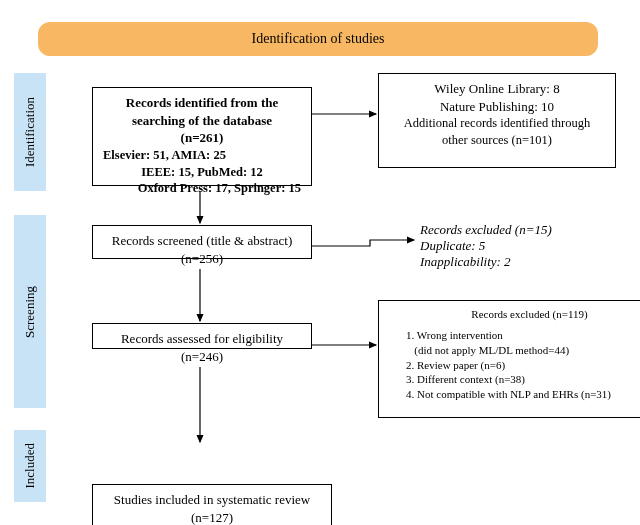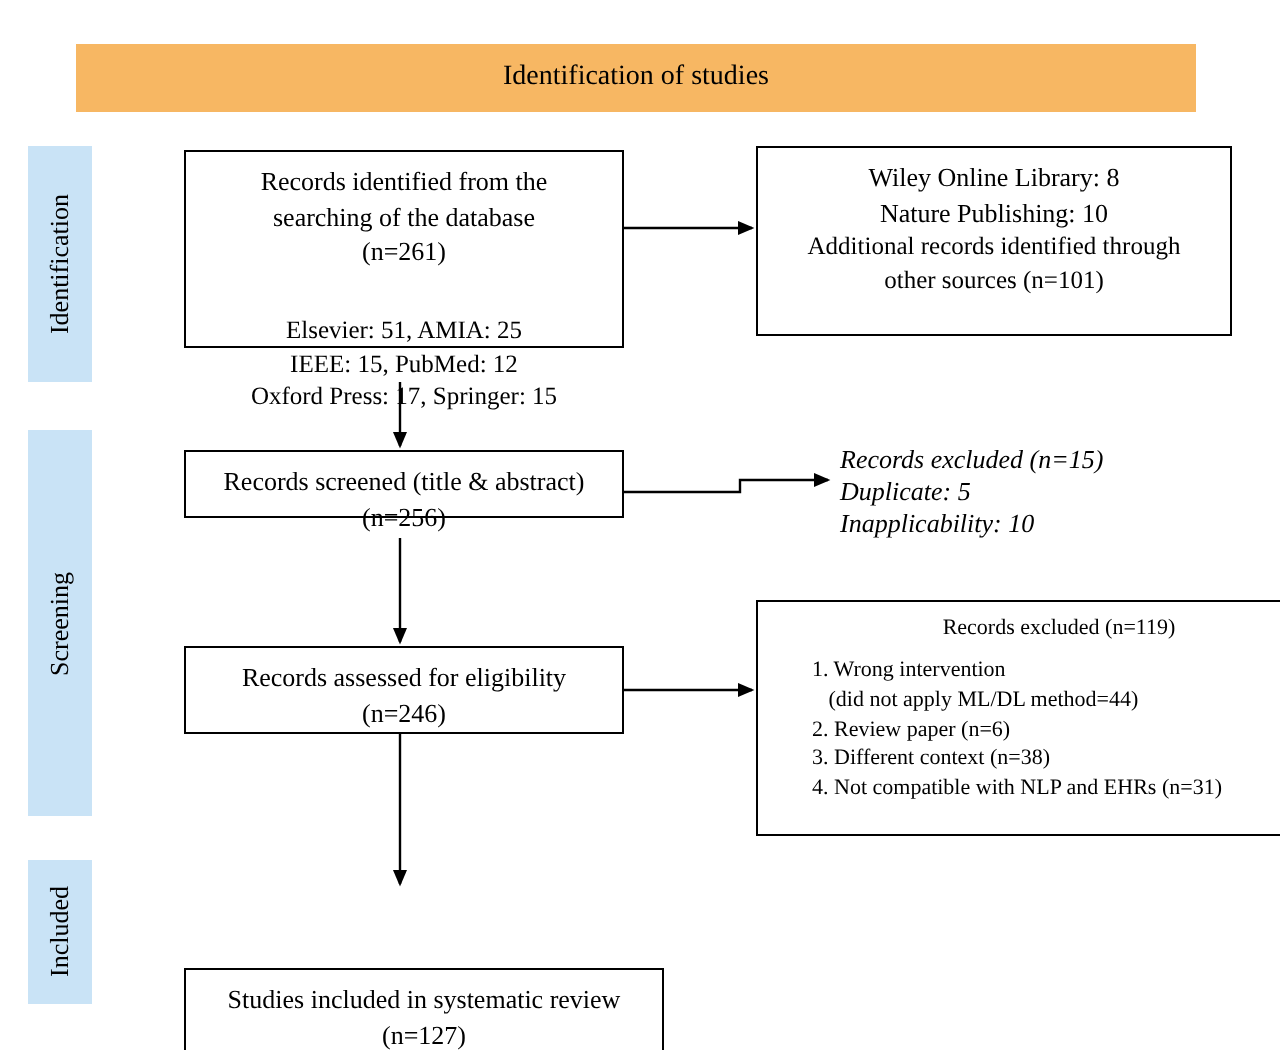--- a/index.html
+++ b/index.html
@@ -16,20 +16,21 @@
       position: absolute;
       top: 22px;
       left: 38px;
       width: 560px;
       height: 34px;
       background: #f7b763;
       display: flex;
       align-items: center;
       justify-content: center;
       font-size: 14px;
+      border-radius: 12px;
     }
     .stage-tab {
       position: absolute;
       background: #c9e3f6;
       width: 32px;
       display: flex;
       align-items: center;
       justify-content: center;
     }
     .stage-tab span {
@@ -46,67 +47,67 @@
       line-height: 1.35;
     }
     .box.left-align { text-align: left; }
     .mini { font-size: 12.5px; }
     svg.arrows {
       position: absolute;
       top: 0; left: 0;
       width: 640px; height: 525px;
       pointer-events: none;
     }
-    .subline { margin-top: 22px; text-align: center; }
+    .subline { margin-top: 0; text-align: left; }
   </style>
 </head>
 <body>
 
 <div class="header-bar">
   <span>Identification of studies</span>
 </div>
 
 <div class="stage-tab" style="top:73px; left:14px; height:118px;">
   <span>Identification</span>
 </div>
 <div class="stage-tab" style="top:215px; left:14px; height:193px;">
   <span>Screening</span>
 </div>
 <div class="stage-tab" style="top:430px; left:14px; height:72px;">
   <span>Included</span>
 </div>
 
-<div class="box" style="top:75px; left:92px; width:220px; height:99px;">
+<div class="box" style="top:87px; left:92px; width:220px; height:99px;font-weight:bold;">
   <div>Records identified from the</div>
   <div>searching of the database</div>
   <div>(n=261)</div>
   <div class="subline mini">Elsevier: 51, AMIA: 25</div>
   <div class="mini" style="text-align:center">IEEE: 15, PubMed: 12</div>
-  <div class="mini" style="text-align:center">Oxford Press: 17, Springer: 15</div>
+  <div class="mini" style="text-align:right">Oxford Press: 17, Springer: 15</div>
 </div>
 
 <div class="box" style="top:73px; left:378px; width:238px; height:95px;">
   <div>Wiley Online Library: 8</div>
   <div>Nature Publishing: 10</div>
   <div class="mini">Additional records identified through</div>
   <div class="mini">other sources (n=101)</div>
 </div>
 
 <div class="box" style="top:225px; left:92px; width:220px; height:34px;">
   <div>Records screened (title &amp; abstract)</div>
   <div>(n=256)</div>
 </div>
 
 <div style="position:absolute; top:222px; left:420px; width:200px; text-align:left;font-style:italic;">
   <div>Records excluded (n=15)</div>
   <div>Duplicate: 5</div>
-  <div>Inapplicability: 10</div>
+  <div>Inapplicability: 2</div>
 </div>
 
-<div class="box" style="top:323px; left:92px; width:220px; height:44px;">
+<div class="box" style="top:323px; left:92px; width:220px; height:26px;">
   <div>Records assessed for eligibility</div>
   <div>(n=246)</div>
 </div>
 
 <div class="box left-align" style="top:300px; left:378px; width:286px; height:118px; font-size:11px;padding-left:27px;">
   <div style="text-align:center; margin-bottom:6px;">Records excluded (n=119)</div>
   <div>1. Wrong intervention</div>
   <div style="white-space:pre">   (did not apply ML/DL method=44)</div>
   <div>2. Review paper (n=6)</div>
   <div>3. Different context (n=38)</div>

